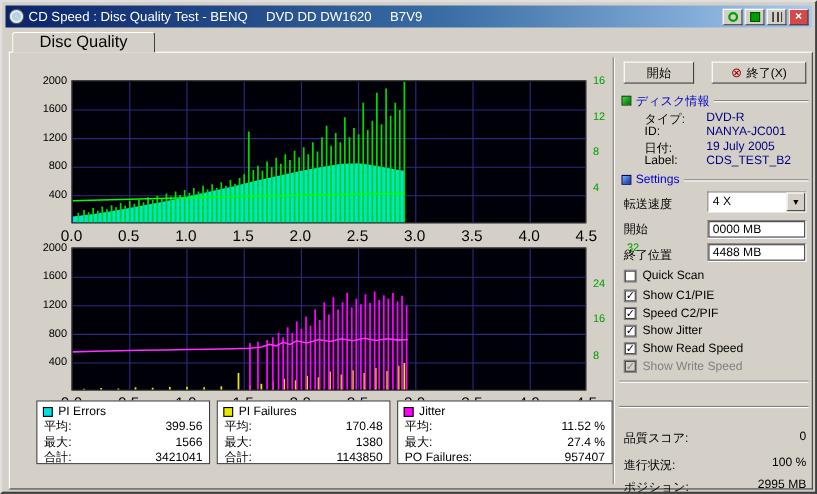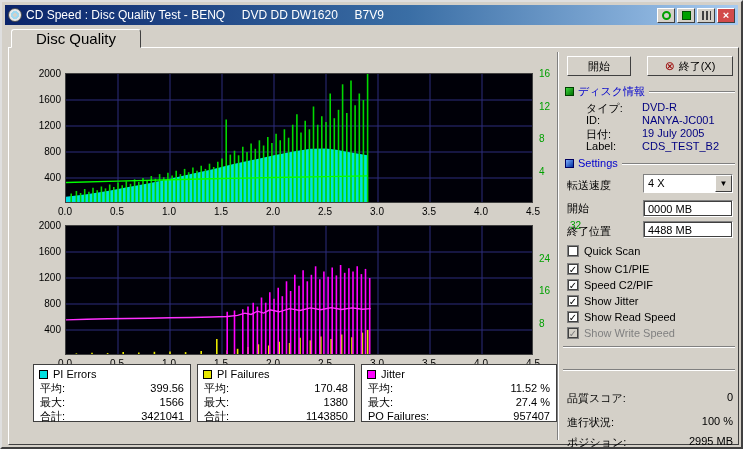--- a/index.html
+++ b/index.html
@@ -30,21 +30,21 @@
     border:1px solid;border-color:#fff #404040 #404040 #fff;}
   
   .chart{position:absolute;width:556px;height:146px;left:0;}
   #chart0{top:25px;} #chart1{top:177px;}
   .plot{position:absolute;left:56px;top:0;background:#000008;border:1px solid #404040;}
   .ylab-left{position:absolute;left:10px;top:0;width:44px;height:130px;}
   .ylab-left span{position:absolute;right:2px;font-size:10px;color:#000;}
   .ylab-right{position:absolute;left:528px;top:0;width:28px;height:130px;}
   .ylab-right span{position:absolute;left:2px;font-size:10px;color:#00a000;}
   .xlabels{position:absolute;left:56px;top:133px;width:470px;height:12px;}
-  .xlabels span{position:absolute;top:0;width:22px;text-align:center;font-size:10px;color:#000;}
+  .xlabels span{position:absolute;top:0;width:22px;text-align:center;font-size:14px;color:#000;}
   
   .statbox{position:absolute;top:316px;height:58px;background:#fff;border:1px solid #404040;}
   #box0{left:24px;width:158px;} #box1{left:188px;width:158px;} #box2{left:352px;width:196px;}
   .sb-head{display:flex;align-items:center;gap:5px;padding:3px 5px 1px;font-size:11px;}
   .sb-sq{width:9px;height:9px;border:1px solid #000;flex:none;}
   .sb-row{display:flex;justify-content:space-between;padding:0 6px;font-size:11px;line-height:14px;}
   
   .sidebar{position:absolute;left:552px;top:0;width:176px;height:396px;font-size:11px;}
   .vsep{position:absolute;left:548px;top:4px;bottom:4px;width:2px;border-left:1px solid #808080;border-right:1px solid #fff;}
   .btn{position:absolute;height:20px;background:#d4d0c8;font-size:11px;

